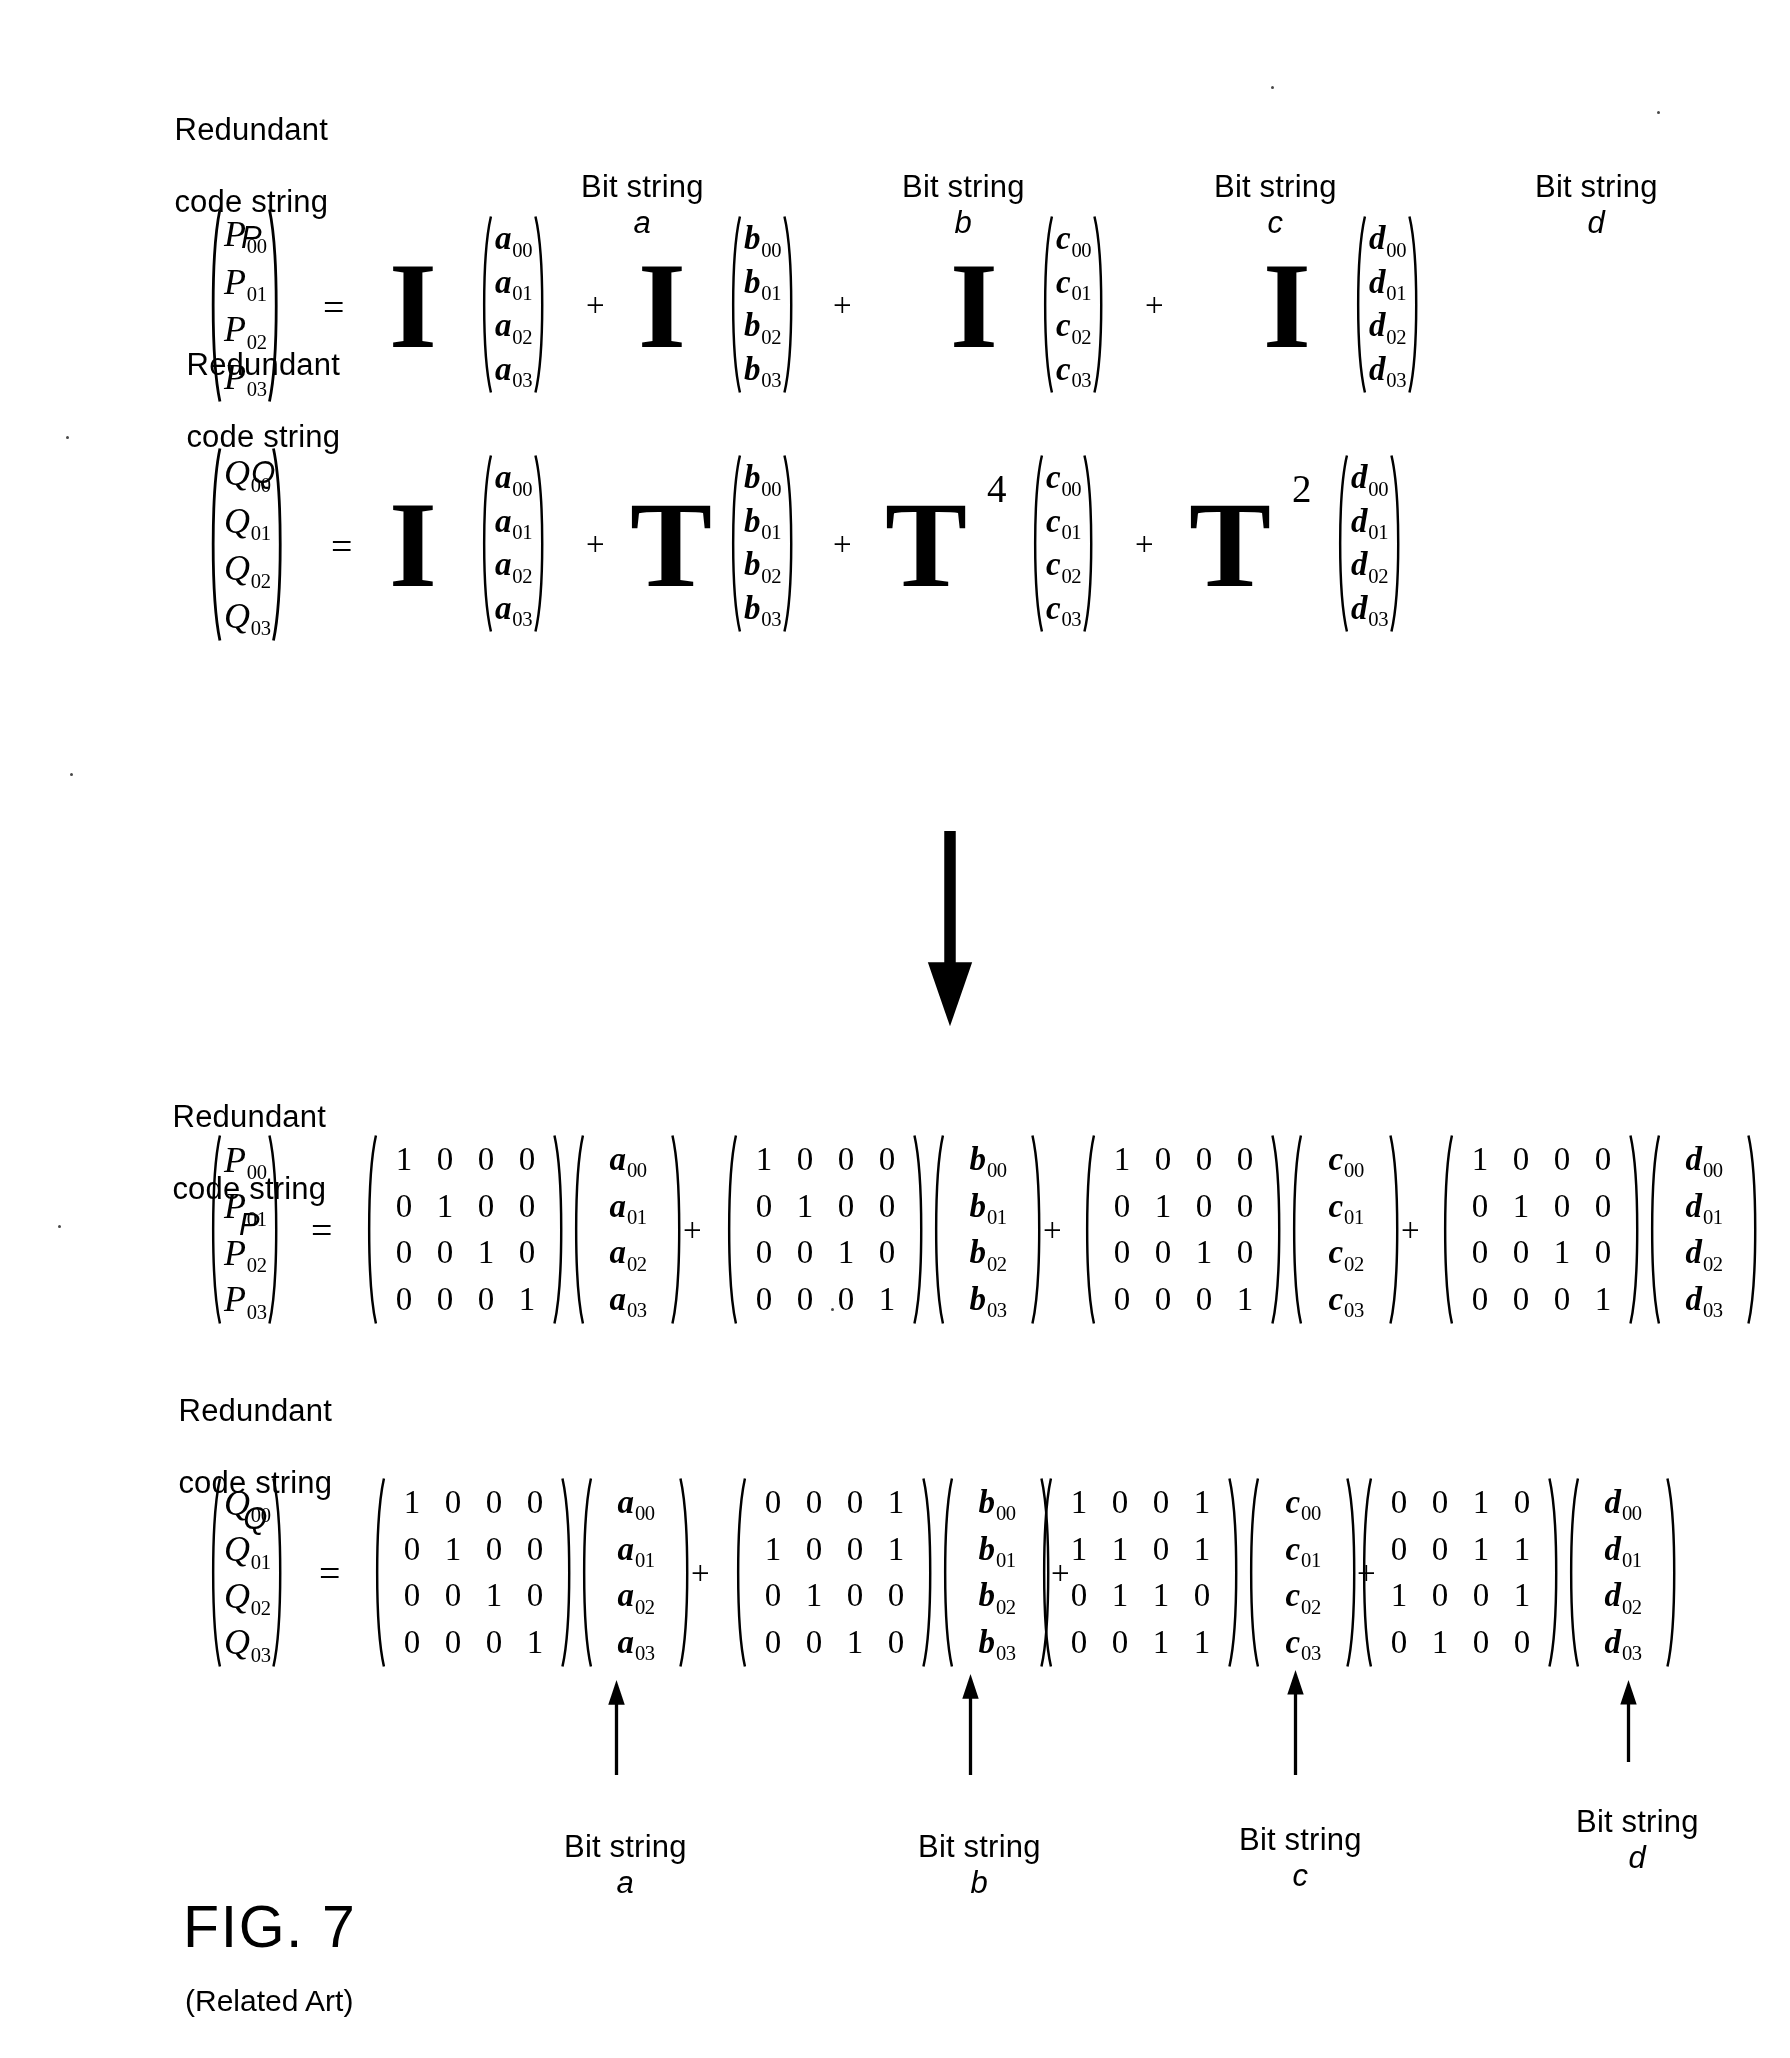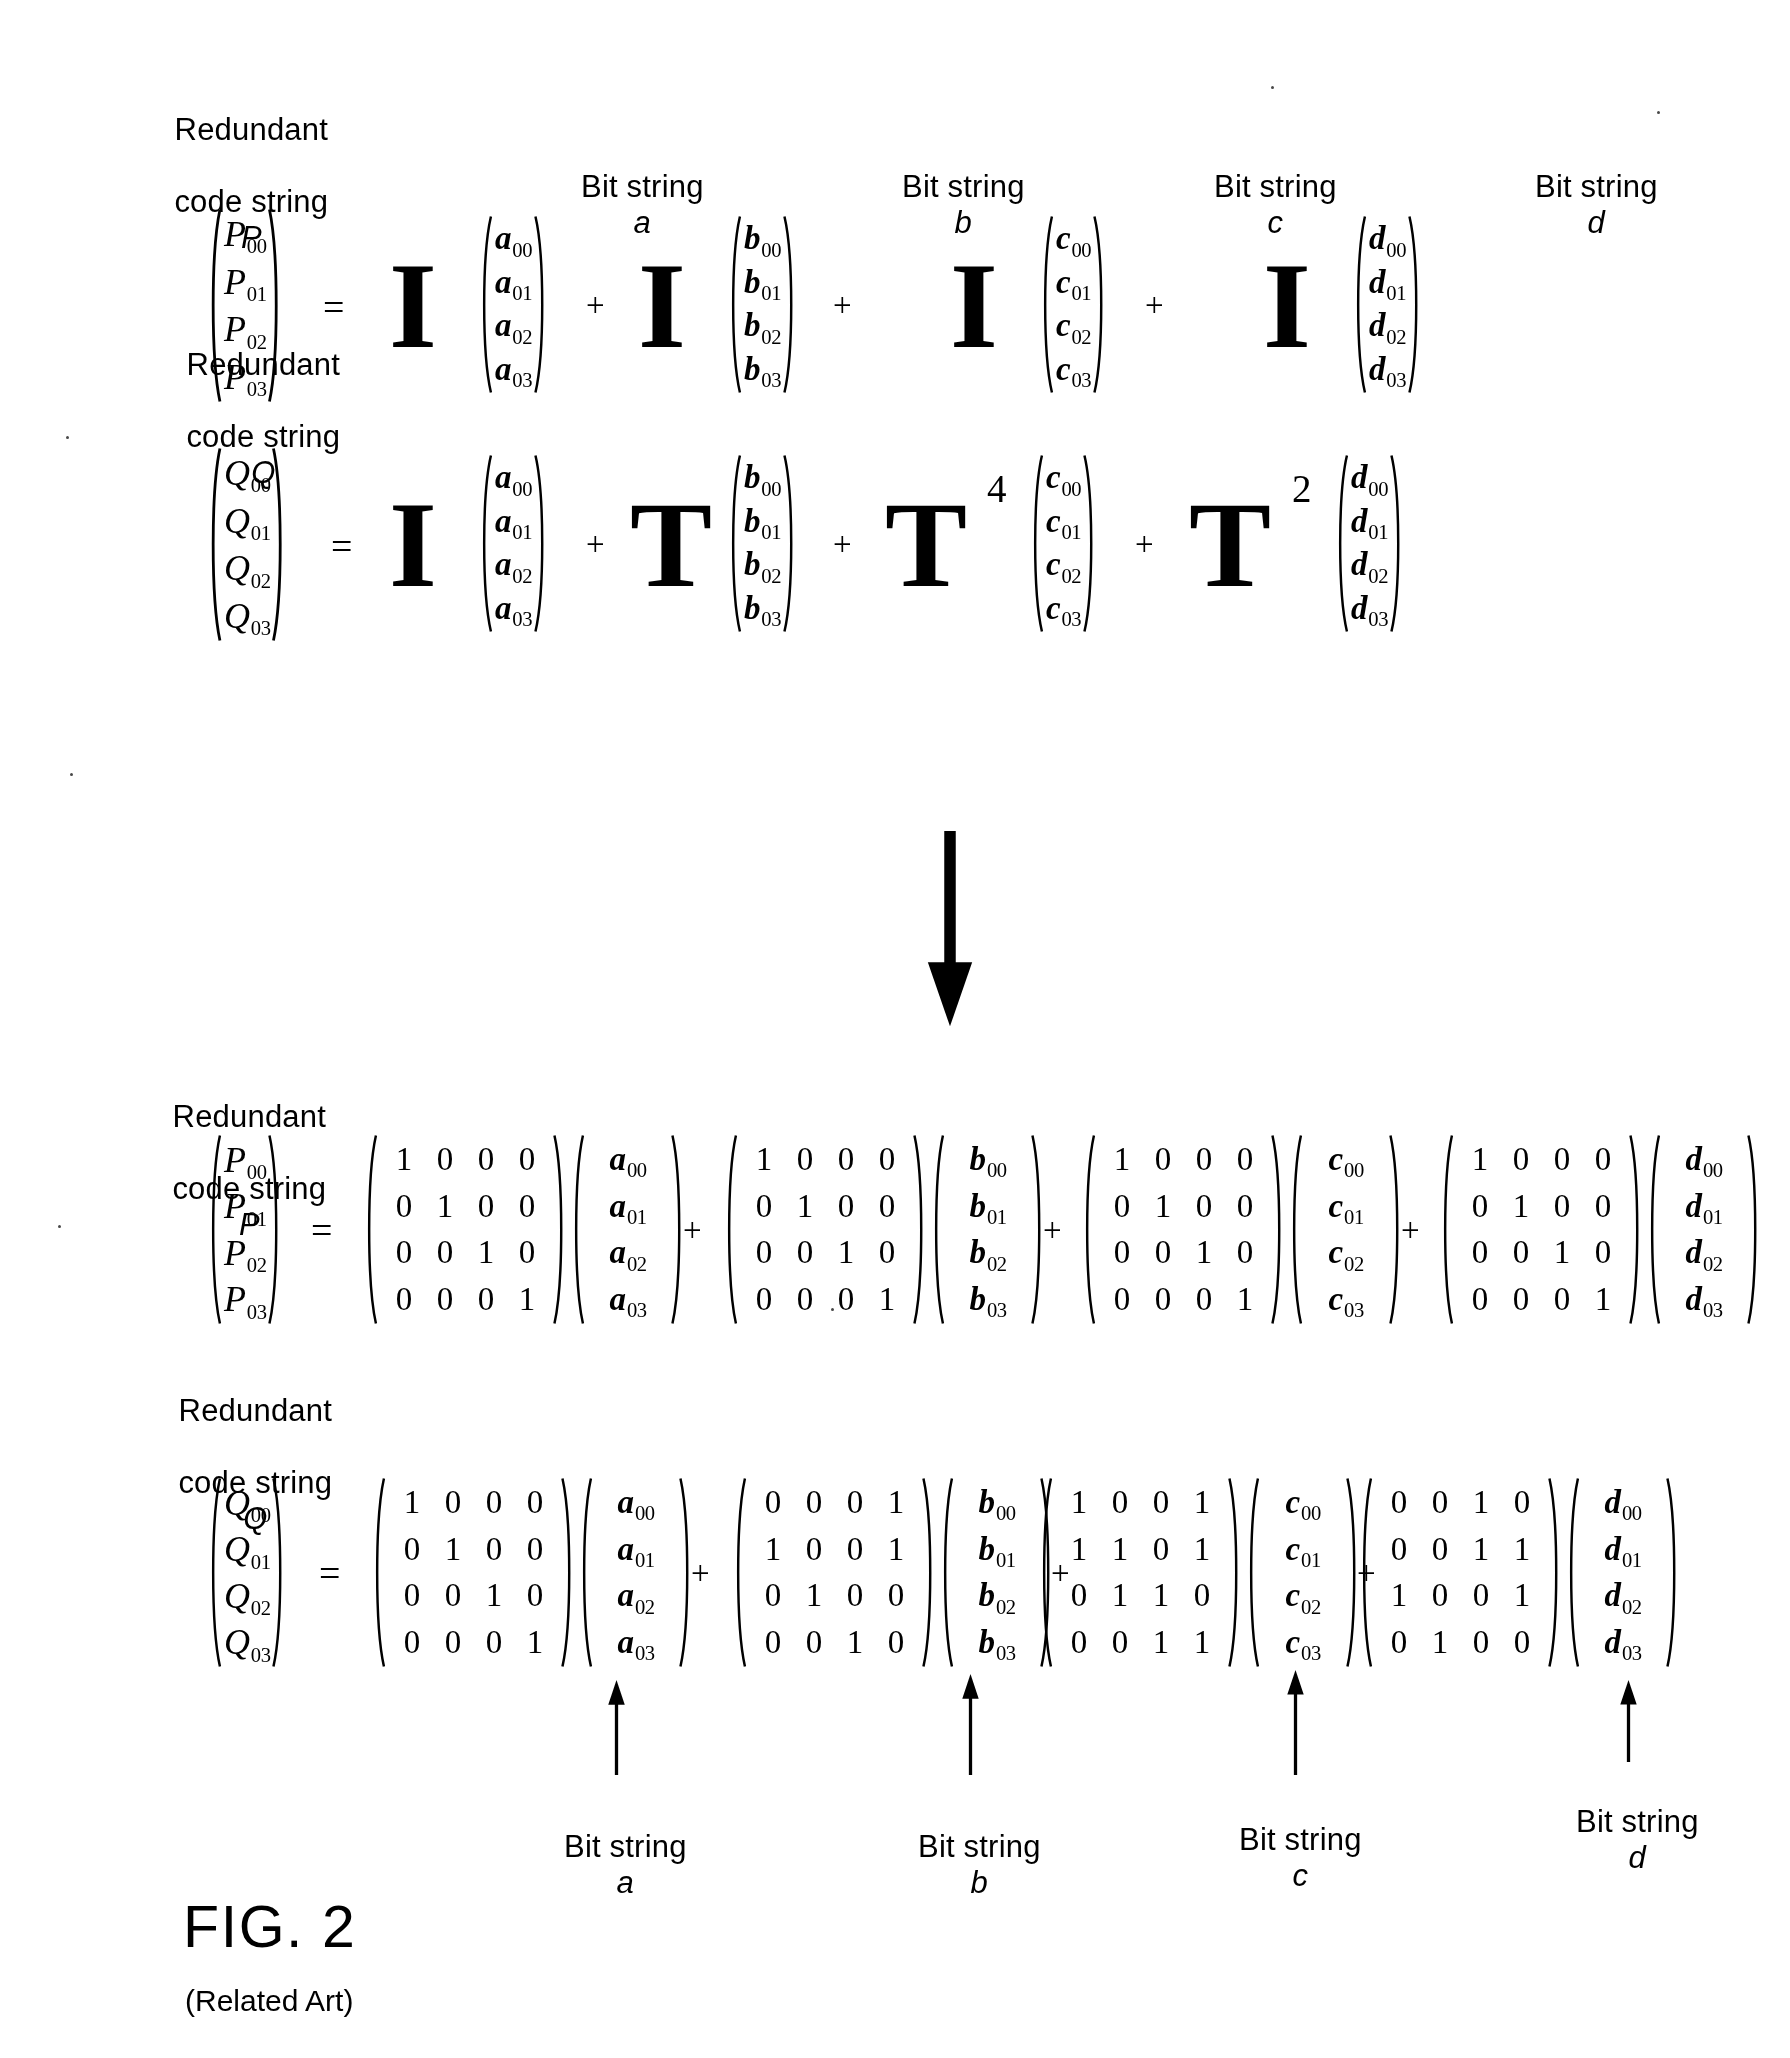--- a/index.html
+++ b/index.html
@@ -922,21 +922,21 @@
   <svg width="25" height="82" viewBox="0 0 30 100">
     <line x1="15" y1="100" x2="15" y2="22" stroke="#000" stroke-width="4"></line>
     <polygon points="15,0 25,30 5,30" fill="#000"></polygon>
   </svg>
 </div>
 <div class="abs hdr-label" style="left:1505px; top:1768px; width:247px;">
   <span>Bit string</span>
   <span class="it">d</span>
 </div>
 
-<div class="abs fig-title" style="left:183px; top:1898px;">FIG. 2</div>
+<div class="abs fig-title" style="left:183px; top:1898px;">FIG. 7</div>
 <div class="abs fig-sub" style="left:185px; top:1986px;">(Related Art)</div>
 
 <div class="stray-dot" style="left:66px; top:436px;"></div>
 <div class="stray-dot" style="left:70px; top:773px;"></div>
 <div class="stray-dot" style="left:58px; top:1225px;"></div>
 <div class="stray-dot" style="left:831px; top:1308px;"></div>
 <div class="stray-dot" style="left:1271px; top:86px;"></div>
 <div class="stray-dot" style="left:1657px; top:111px;"></div>
 
 

